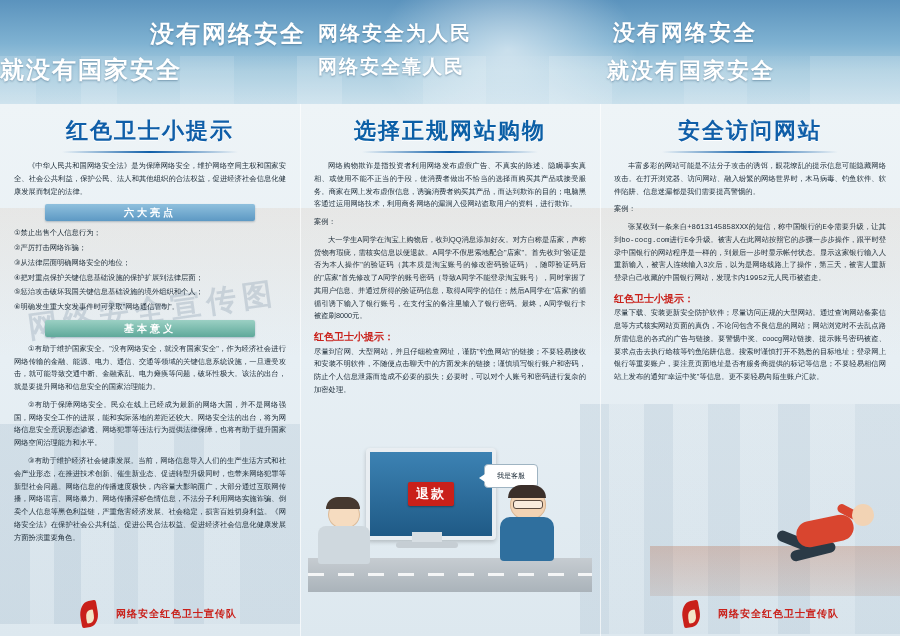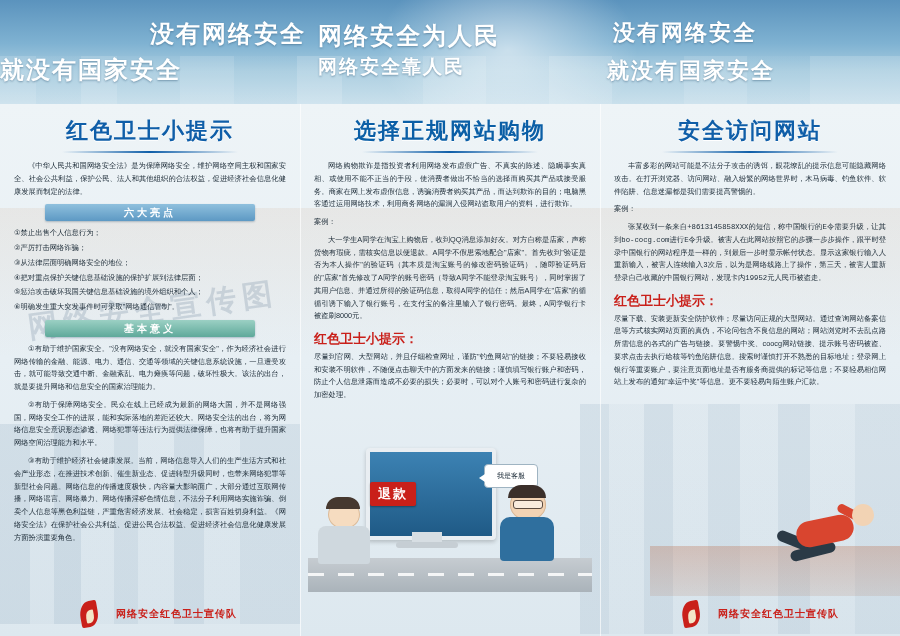--- a/index.html
+++ b/index.html
@@ -43,21 +43,21 @@
     position:absolute;left:42%;top:-40px;width:260px;height:180px;
     background:radial-gradient(closest-side,rgba(255,255,255,.55),rgba(255,255,255,0));
   }
   .slogan{
     position:absolute;color:#ffffff;font-weight:bold;
     letter-spacing:2px;text-shadow:0 1px 2px rgba(40,80,110,.45);
     white-space:nowrap;
   }
   .sl-a{left:150px;top:18px;font-size:24px;}
   .sl-b{left:0px;top:54px;font-size:24px;}
-  .sl-c{left:318px;top:20px;font-size:24px;}
+  .sl-c{left:318px;top:20px;font-size:20px;}
   .sl-d{left:318px;top:54px;font-size:19px;}
   .sl-e{left:613px;top:18px;font-size:22px;}
   .sl-f{left:607px;top:56px;font-size:22px;}
 
   
   .body-bg{
     position:absolute;left:0;top:104px;width:900px;height:532px;
     background:linear-gradient(180deg,#eef4f7 0%,#e7eff4 48%,#dde8ef 100%);
   }
   .city-left{
@@ -141,39 +141,39 @@
   .ribbon{
     margin:6px auto 6px auto;width:210px;height:17px;
     background:linear-gradient(180deg,#8fc0dd,#5d99c4);
     border-radius:2px;color:#fff;font-size:10px;font-weight:bold;
     letter-spacing:3px;display:flex;align-items:center;justify-content:center;
     box-shadow:0 1px 2px rgba(30,70,100,.3);
   }
   .ribbon.green{background:linear-gradient(180deg,#9bd0c4,#5fa99a);}
 
   .tip-head{
-    color:#c9201a;font-weight:bold;font-size:13px;
+    color:#c9201a;font-weight:bold;font-size:10px;
   }
   .tip-block{margin-top:4px;}
   .tip-block p{text-indent:0;}
 
   
   .illus{
     position:absolute;left:8px;bottom:44px;width:284px;height:150px;
   }
   .monitor{
     position:absolute;left:58px;top:6px;width:122px;height:84px;
     background:#2f6f9e;border:4px solid #e9eef2;border-radius:4px;
     box-shadow:0 2px 4px rgba(0,0,0,.2);
     display:flex;align-items:center;justify-content:center;
   }
   .monitor-screen{
     width:100%;height:100%;
     background:linear-gradient(180deg,#3c82b3,#1f5a86);
-    display:flex;align-items:center;
+    display:flex;align-items:center;justify-content:center;
   }
   .refund-sign{
     background:#c9201a;color:#fff;font-size:13px;font-weight:bold;
     padding:3px 8px;border-radius:2px;letter-spacing:2px;
     box-shadow:0 1px 2px rgba(0,0,0,.35);
   }
   .monitor-stand{
     position:absolute;left:104px;top:90px;width:30px;height:10px;
     background:#d7dee3;
   }

